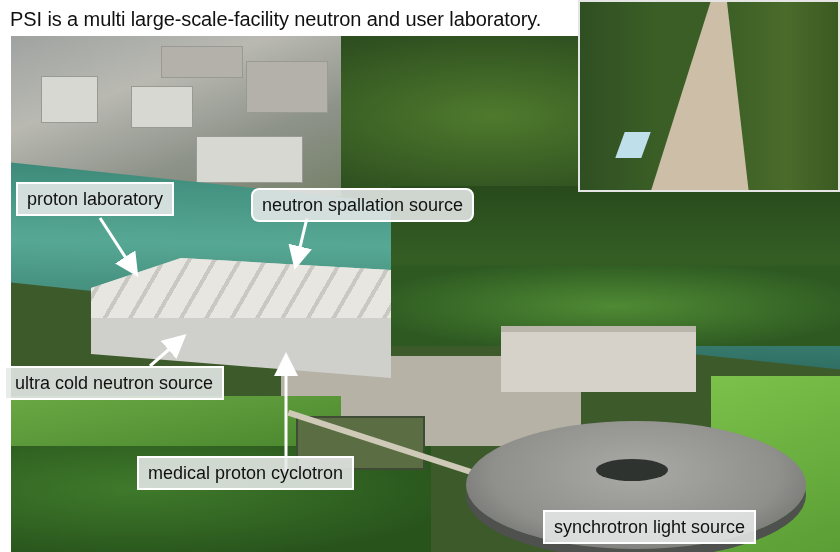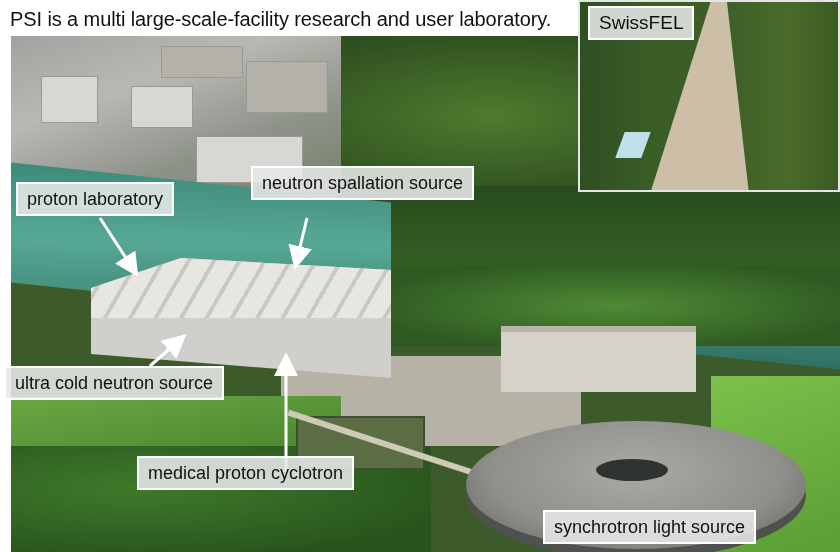--- a/index.html
+++ b/index.html
@@ -49,21 +49,21 @@
   .inset-bldg { position:absolute; left:40px; top:130px; width:26px; height:26px; background:#bfe0ea; transform:skew(-20deg); }
 
   .label { position:absolute; background:rgba(230,232,232,0.88); border:2px solid #ffffff; color:#111;
     font-size:18px; line-height:22px; padding:4px 9px; white-space:nowrap; box-sizing:border-box; }
   .label.swiss { font-size:19px; }
   svg.arrows { position:absolute; left:0; top:0; width:840px; height:552px; pointer-events:none; }
 </style>
 </head>
 <body>
 
-<div class="caption">PSI is a multi large-scale-facility research and user laboratory.</div>
+<div class="caption">PSI is a multi large-scale-facility neutron and user laboratory.</div>
 
 <div class="photo">
   <div class="layer campus">
     <div class="bldg" style="left:120px;top:50px;width:60px;height:40px;"></div>
     <div class="bldg" style="left:185px;top:100px;width:105px;height:45px;"></div>
     <div class="bldg dark" style="left:235px;top:25px;width:80px;height:50px;"></div>
     <div class="bldg" style="left:30px;top:40px;width:55px;height:45px;"></div>
     <div class="bldg dark" style="left:150px;top:10px;width:80px;height:30px;"></div>
   </div>
   <div class="layer forest-tr"></div>
@@ -79,32 +79,31 @@
   <div class="layer field-r"></div>
   <div class="layer green-bldg"></div>
   <div class="layer road"></div>
   <div class="layer ring-outer"></div>
   <div class="layer ring-inner"></div>
 </div>
 
 <div class="inset">
   <div class="inset-road"></div>
   <div class="inset-bldg"></div>
-  <div class="label swiss" style="left:8px;top:4px;">SwissFEL</div>
 </div>
 
 <svg class="arrows" viewBox="0 0 840 552">
   <defs>
     <marker id="ah" markerWidth="8" markerHeight="8" refX="6" refY="4" orient="auto">
       <path d="M0,0 L8,4 L0,8 Z" fill="#ffffff"></path>
     </marker>
   </defs>
   <line x1="100" y1="218" x2="135" y2="272" stroke="#fff" stroke-width="3" marker-end="url(#ah)"></line>
   <line x1="307" y1="218" x2="296" y2="264" stroke="#fff" stroke-width="3" marker-end="url(#ah)"></line>
   <line x1="150" y1="366" x2="182" y2="338" stroke="#fff" stroke-width="3" marker-end="url(#ah)"></line>
   <line x1="286" y1="472" x2="286" y2="358" stroke="#fff" stroke-width="3" marker-end="url(#ah)"></line>
 </svg>
 
 <div class="label" style="left:16px;top:182px;">proton laboratory</div>
-<div class="label" style="left:251px;top:166px;">neutron spallation source</div>
+<div class="label" style="left:251px;top:188px;border-radius:8px;">neutron spallation source</div>
 <div class="label" style="left:4px;top:366px;">ultra cold neutron source</div>
 <div class="label" style="left:137px;top:456px;text-align:right;">medical proton cyclotron</div>
 <div class="label" style="left:543px;top:486px;margin-top:24px;">synchrotron light source</div>
 
 </body></html>

